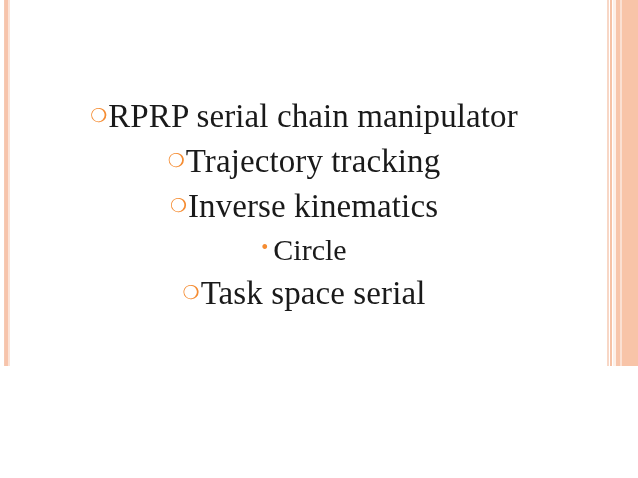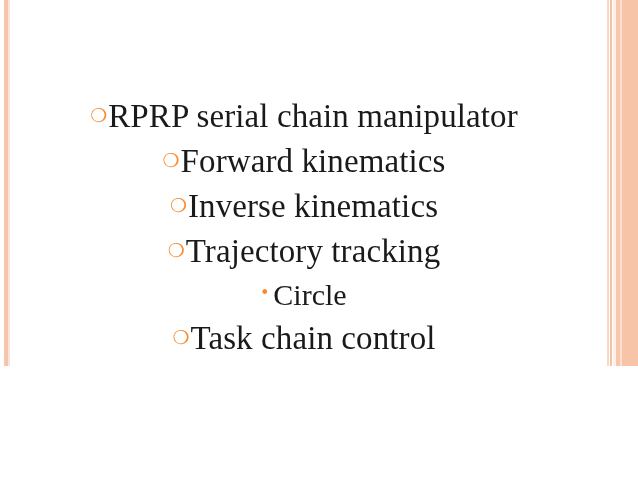--- a/index.html
+++ b/index.html
@@ -109,20 +109,19 @@
   <div class="stripe stripe-r2"></div>
   <div class="stripe stripe-r3"></div>
   <div class="stripe stripe-r4"></div>
   <div class="stripe stripe-r5"></div>
   <div class="stripe stripe-r6"></div>
 
   <div id="deco-circle"></div>
 
   <ul id="body-list">
       <li class="line lvl1"><span class="bullet">❍</span><span class="txt">RPRP serial chain manipulator</span></li>
-      <li class="line lvl1"><span class="bullet">❍</span><span class="txt">Forward kinematics</span></li>
+      <li class="line lvl1"><span class="bullet">❍</span><span class="txt">Trajectory tracking</span></li>
       <li class="line lvl1"><span class="bullet">❍</span><span class="txt">Inverse kinematics</span></li>
-      <li class="line lvl1"><span class="bullet">❍</span><span class="txt">Trajectory tracking</span></li>
       <li class="line lvl2"><span class="bullet">•</span><span class="txt">Circle</span></li>
-      <li class="line lvl1"><span class="bullet">❍</span><span class="txt">Task chain control</span></li>
+      <li class="line lvl1"><span class="bullet">❍</span><span class="txt">Task space serial</span></li>
     </ul>
 
 </div>
 
 </body></html>

